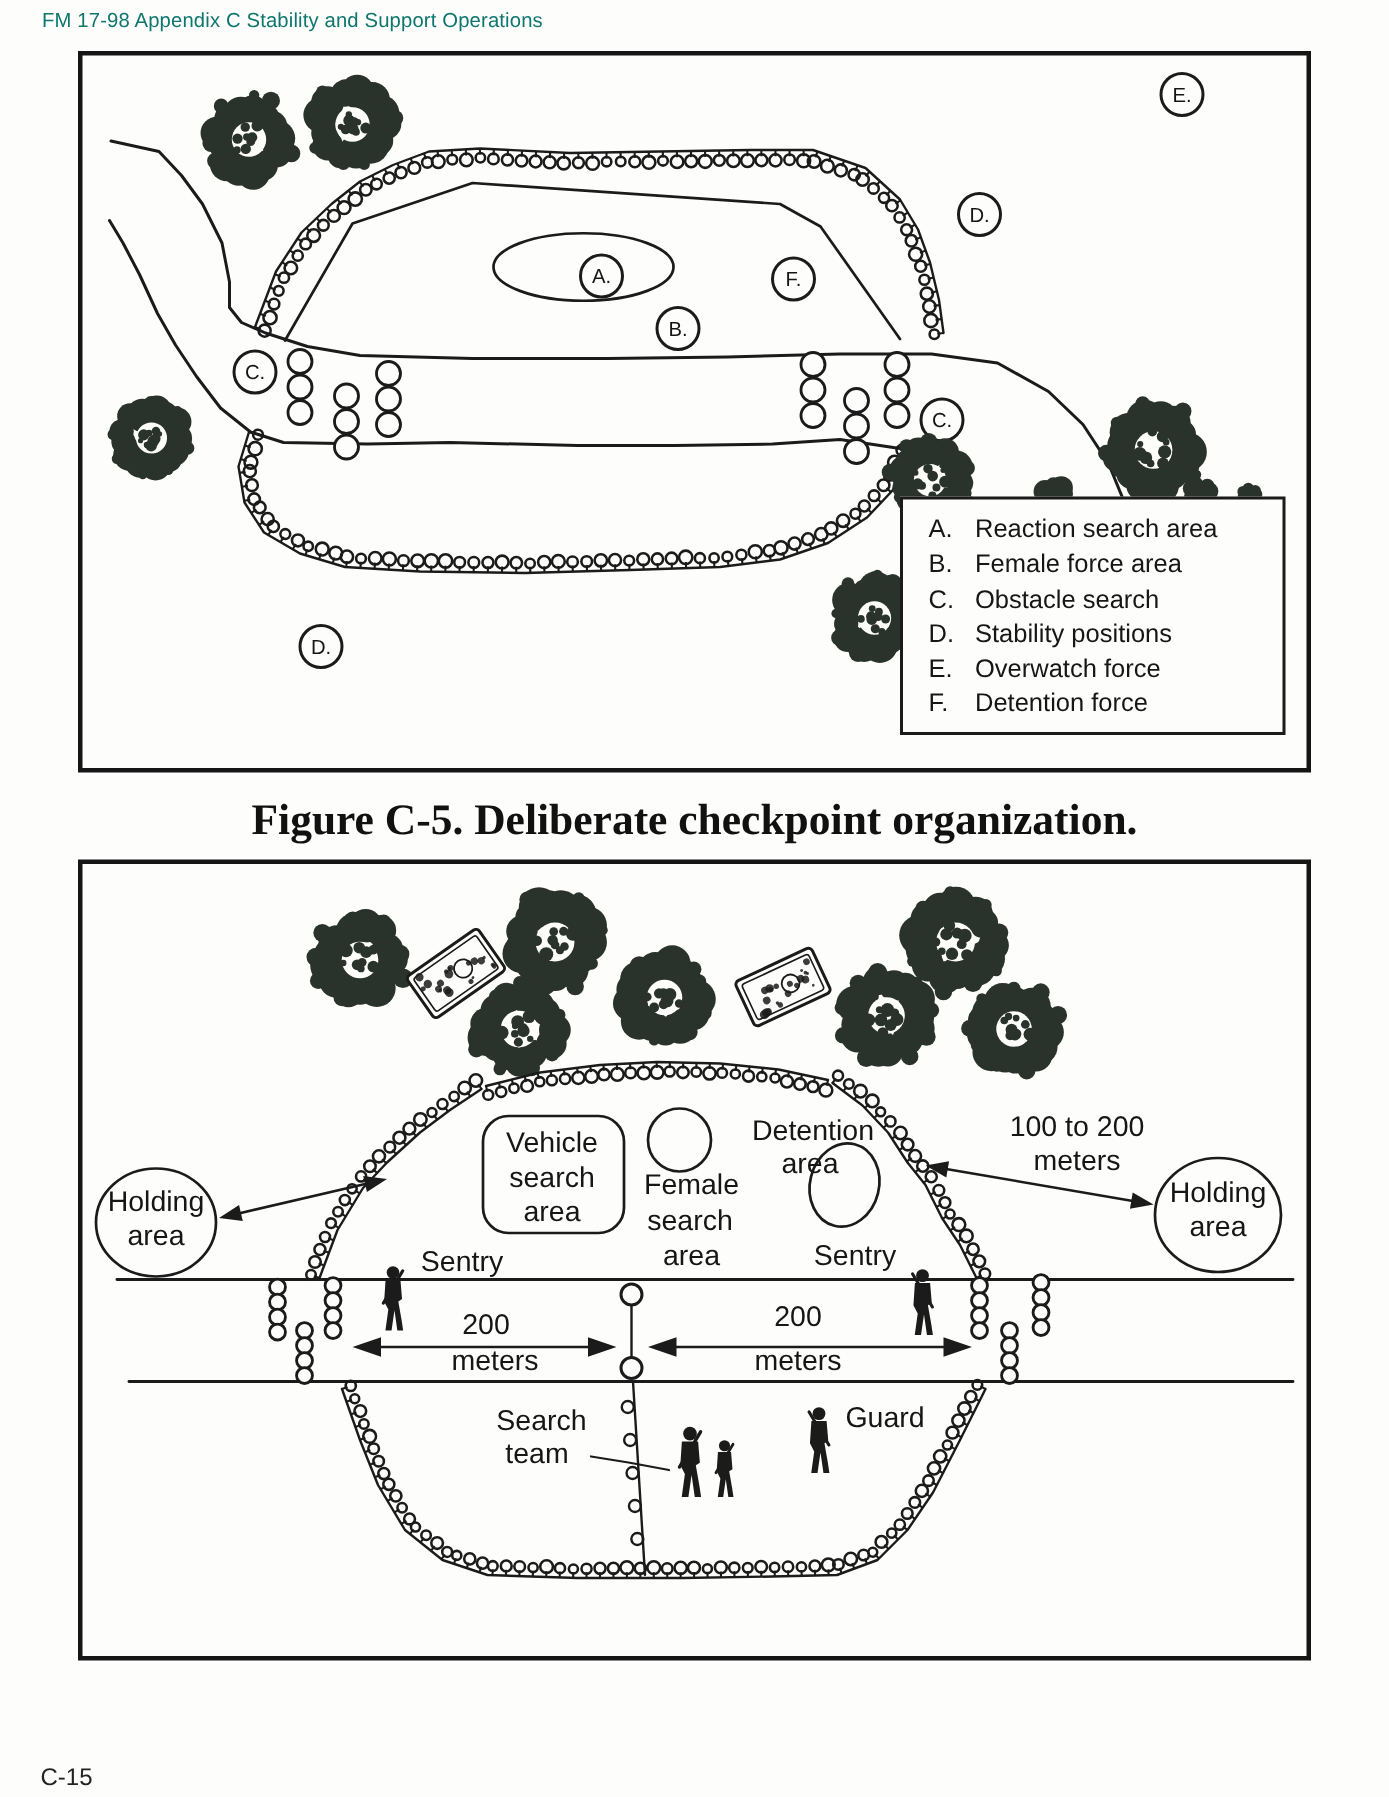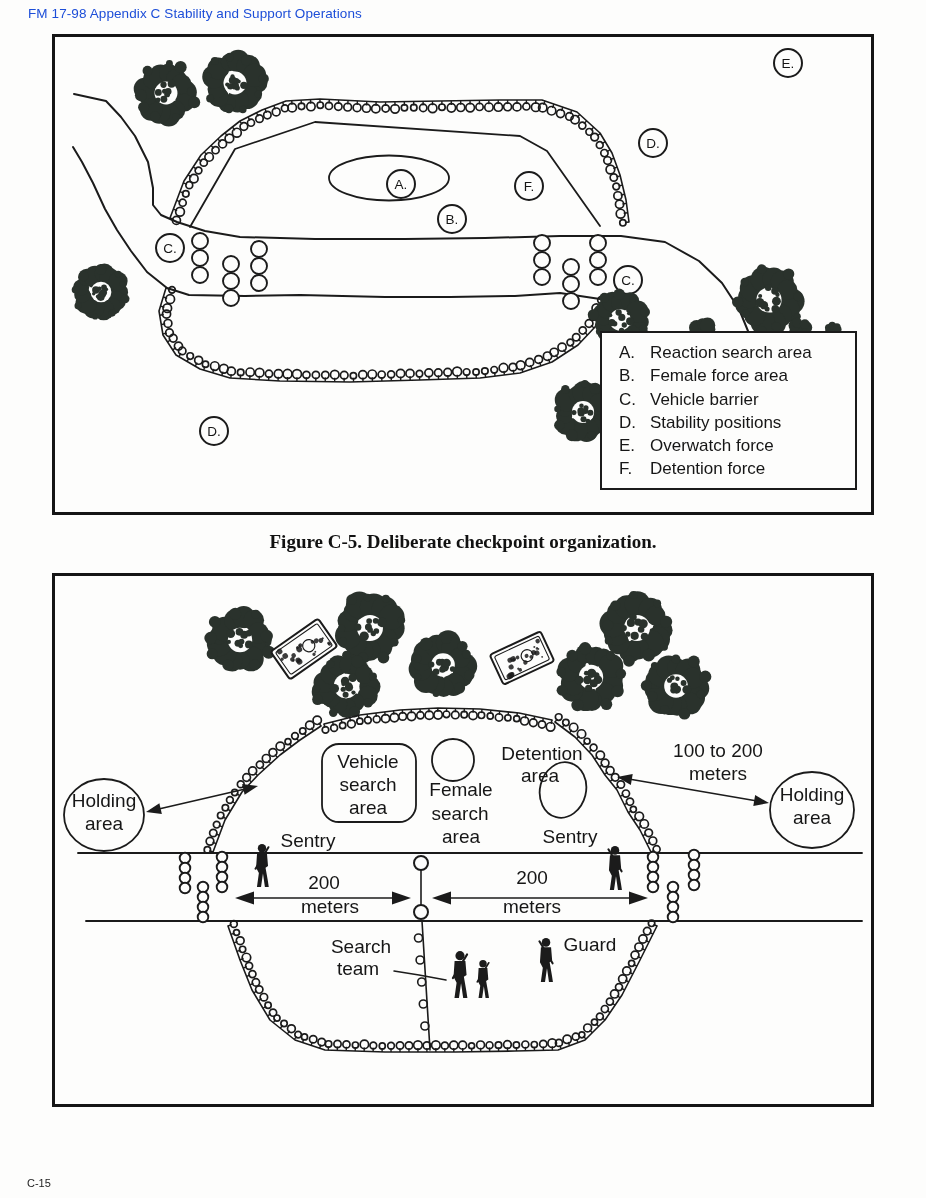--- a/index.html
+++ b/index.html
@@ -1,24 +1,24 @@
 <!DOCTYPE html>
 <html><head>
 <meta charset="utf-8">
 <style>
   html,body{margin:0;padding:0;background:#fff;}
   .page{position:relative;width:926px;height:1198px;background:#fdfdfc;overflow:hidden;
         font-family:"Liberation Sans","DejaVu Sans",sans-serif;color:#1b1b1b;}
-  .hdr{position:absolute;left:28px;top:6px;font-size:13.5px;letter-spacing:.1px;color:#1d4ed8;}
-  .ftr{position:absolute;left:27px;top:1177px;font-size:11px;color:#222;}
+  .hdr{position:absolute;left:28px;top:6px;font-size:13.5px;letter-spacing:.1px;color:#0f766e;}
+  .ftr{position:absolute;left:27px;top:1177px;font-size:16px;color:#222;}
   .figbox{position:absolute;border:3px solid #151515;background:transparent;box-sizing:border-box;}
   #fig1{left:52px;top:34px;width:822px;height:481px;}
   #fig2{left:52px;top:573px;width:822px;height:534px;}
   .cap{position:absolute;left:0;top:531px;width:926px;text-align:center;
-       font-family:"Liberation Serif","DejaVu Serif",serif;font-weight:bold;font-size:19px;color:#111;}
+       font-family:"Liberation Serif","DejaVu Serif",serif;font-weight:bold;font-size:29px;color:#111;}
   svg{position:absolute;left:0;top:0;}
   .legend{position:absolute;left:545px;top:294px;width:257px;height:159px;border:2px solid #1b1b1b;
           background:#fdfdfc;box-sizing:border-box;padding:8px 0 0 17px;}
   .legrow{display:flex;font-size:17px;line-height:23.3px;color:#161616;}
   .legrow .lt{width:31px;flex:0 0 31px;}
   .dlabel{font-size:19px;fill:#161616;font-family:"Liberation Sans","DejaVu Sans",sans-serif;}
   .mlabel{font-size:13.5px;fill:#161616;font-family:"Liberation Sans","DejaVu Sans",sans-serif;}
 </style>
 </head>
 <body>
@@ -579,21 +579,21 @@
       <div class="legrow">
         <span class="lt">A.</span>
         <span>Reaction search area</span>
       </div>
       <div class="legrow">
         <span class="lt">B.</span>
         <span>Female force area</span>
       </div>
       <div class="legrow">
         <span class="lt">C.</span>
-        <span>Vehicle barrier</span>
+        <span>Obstacle search</span>
       </div>
       <div class="legrow">
         <span class="lt">D.</span>
         <span>Stability positions</span>
       </div>
       <div class="legrow">
         <span class="lt">E.</span>
         <span>Overwatch force</span>
       </div>
       <div class="legrow">

